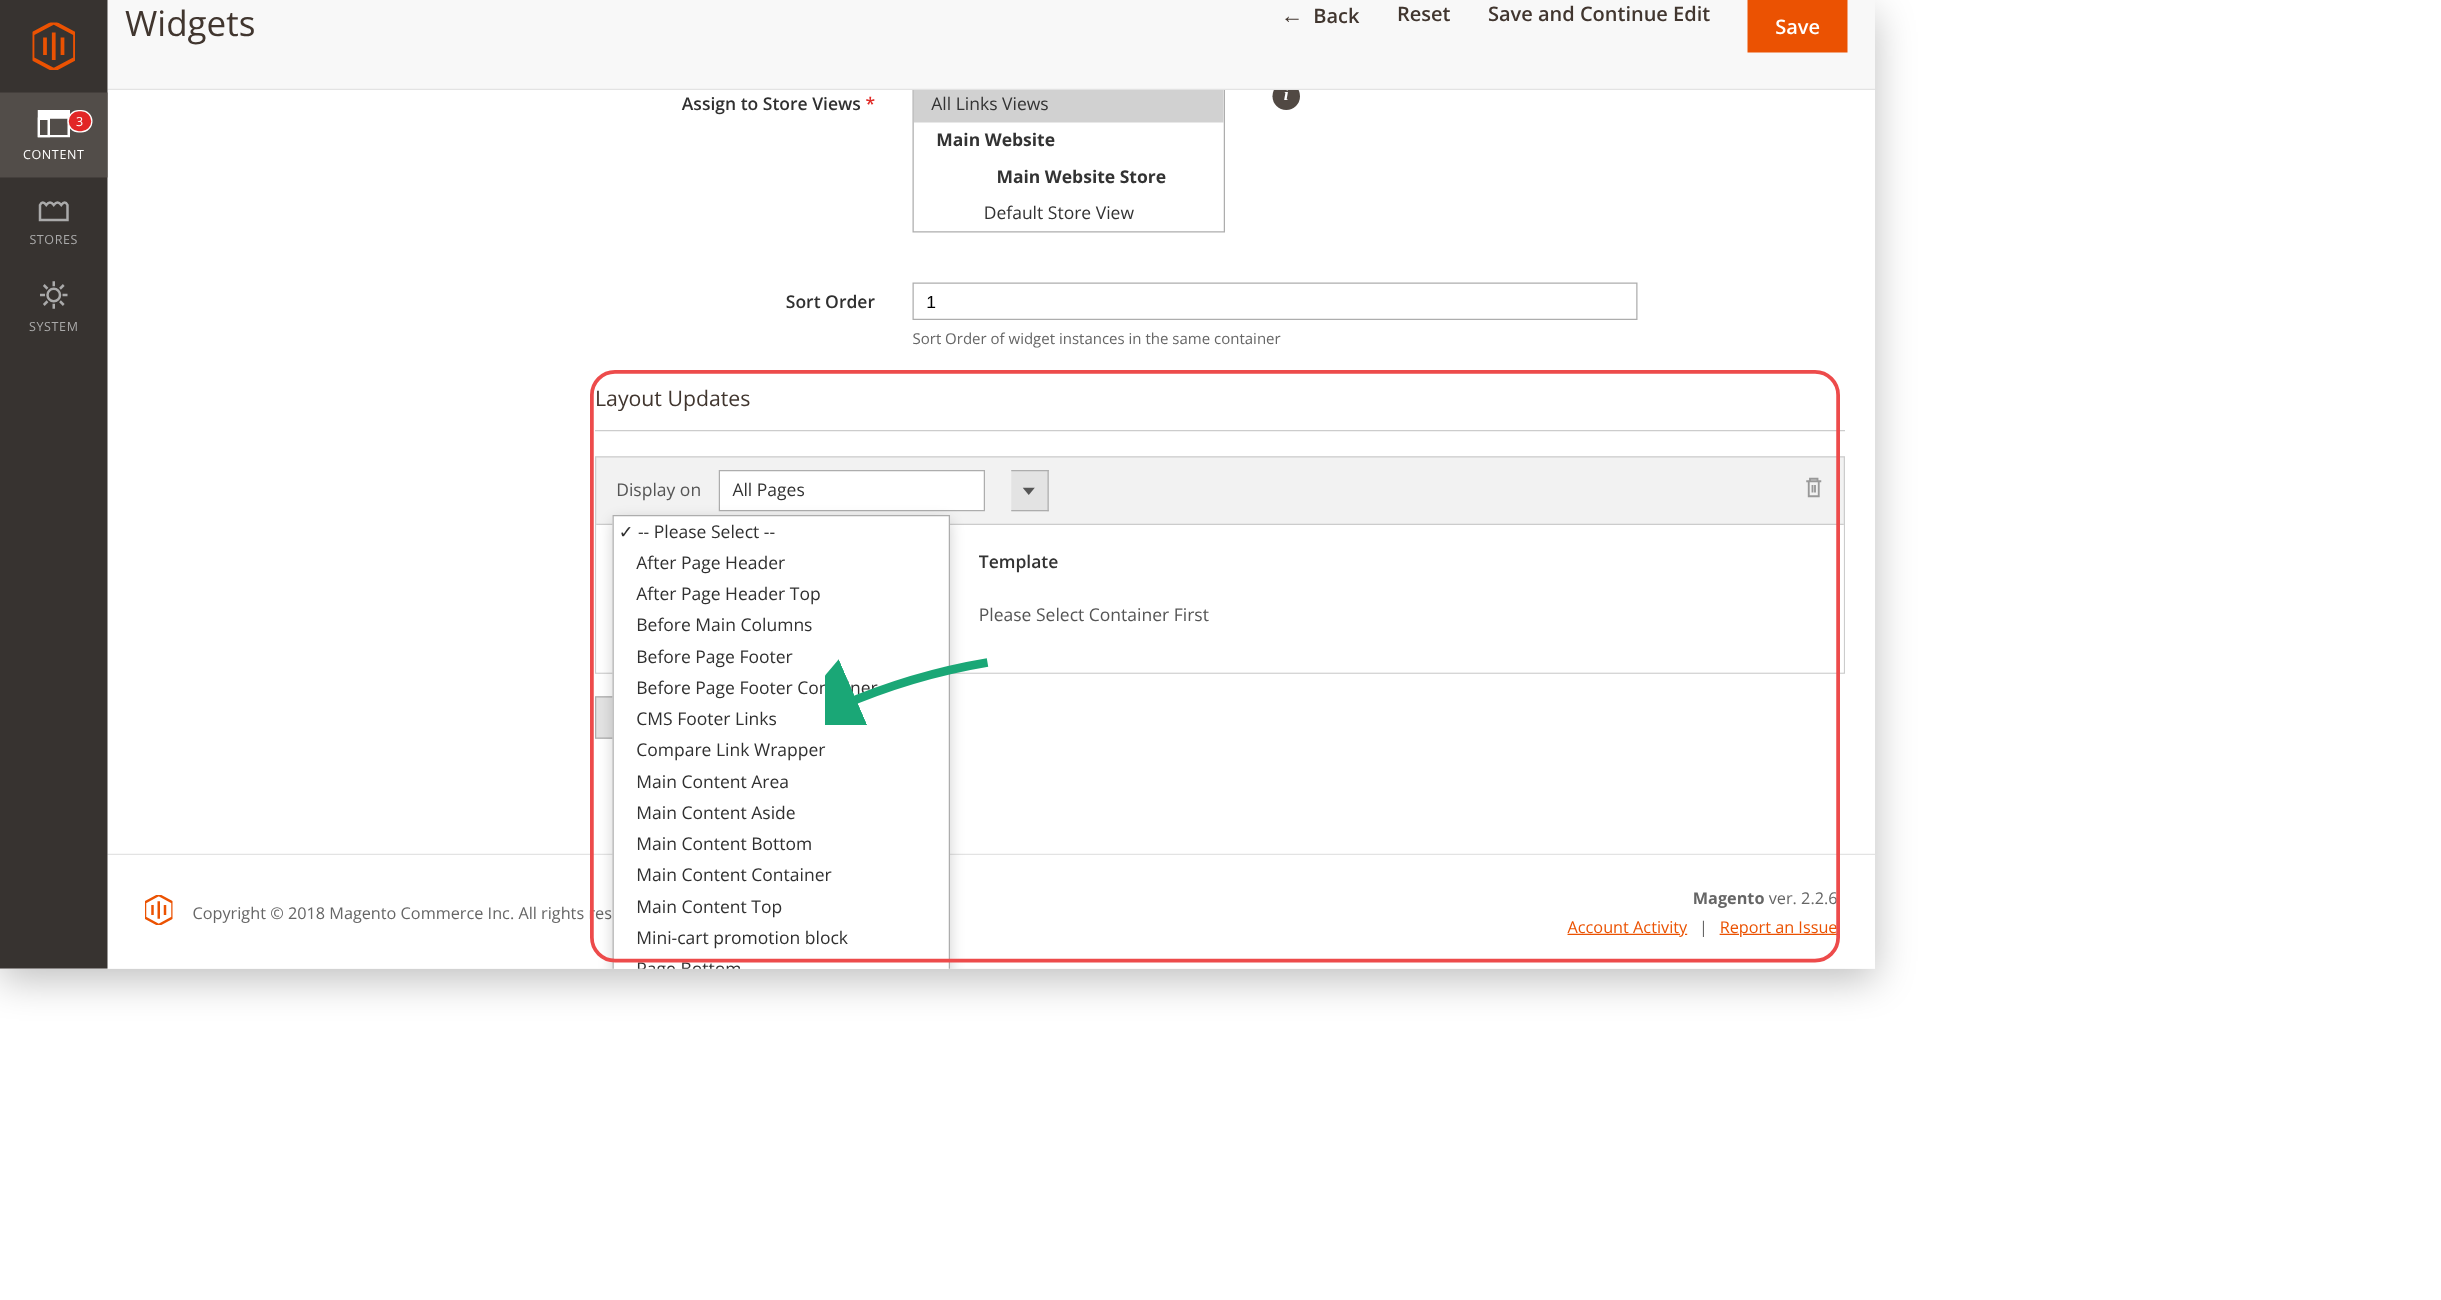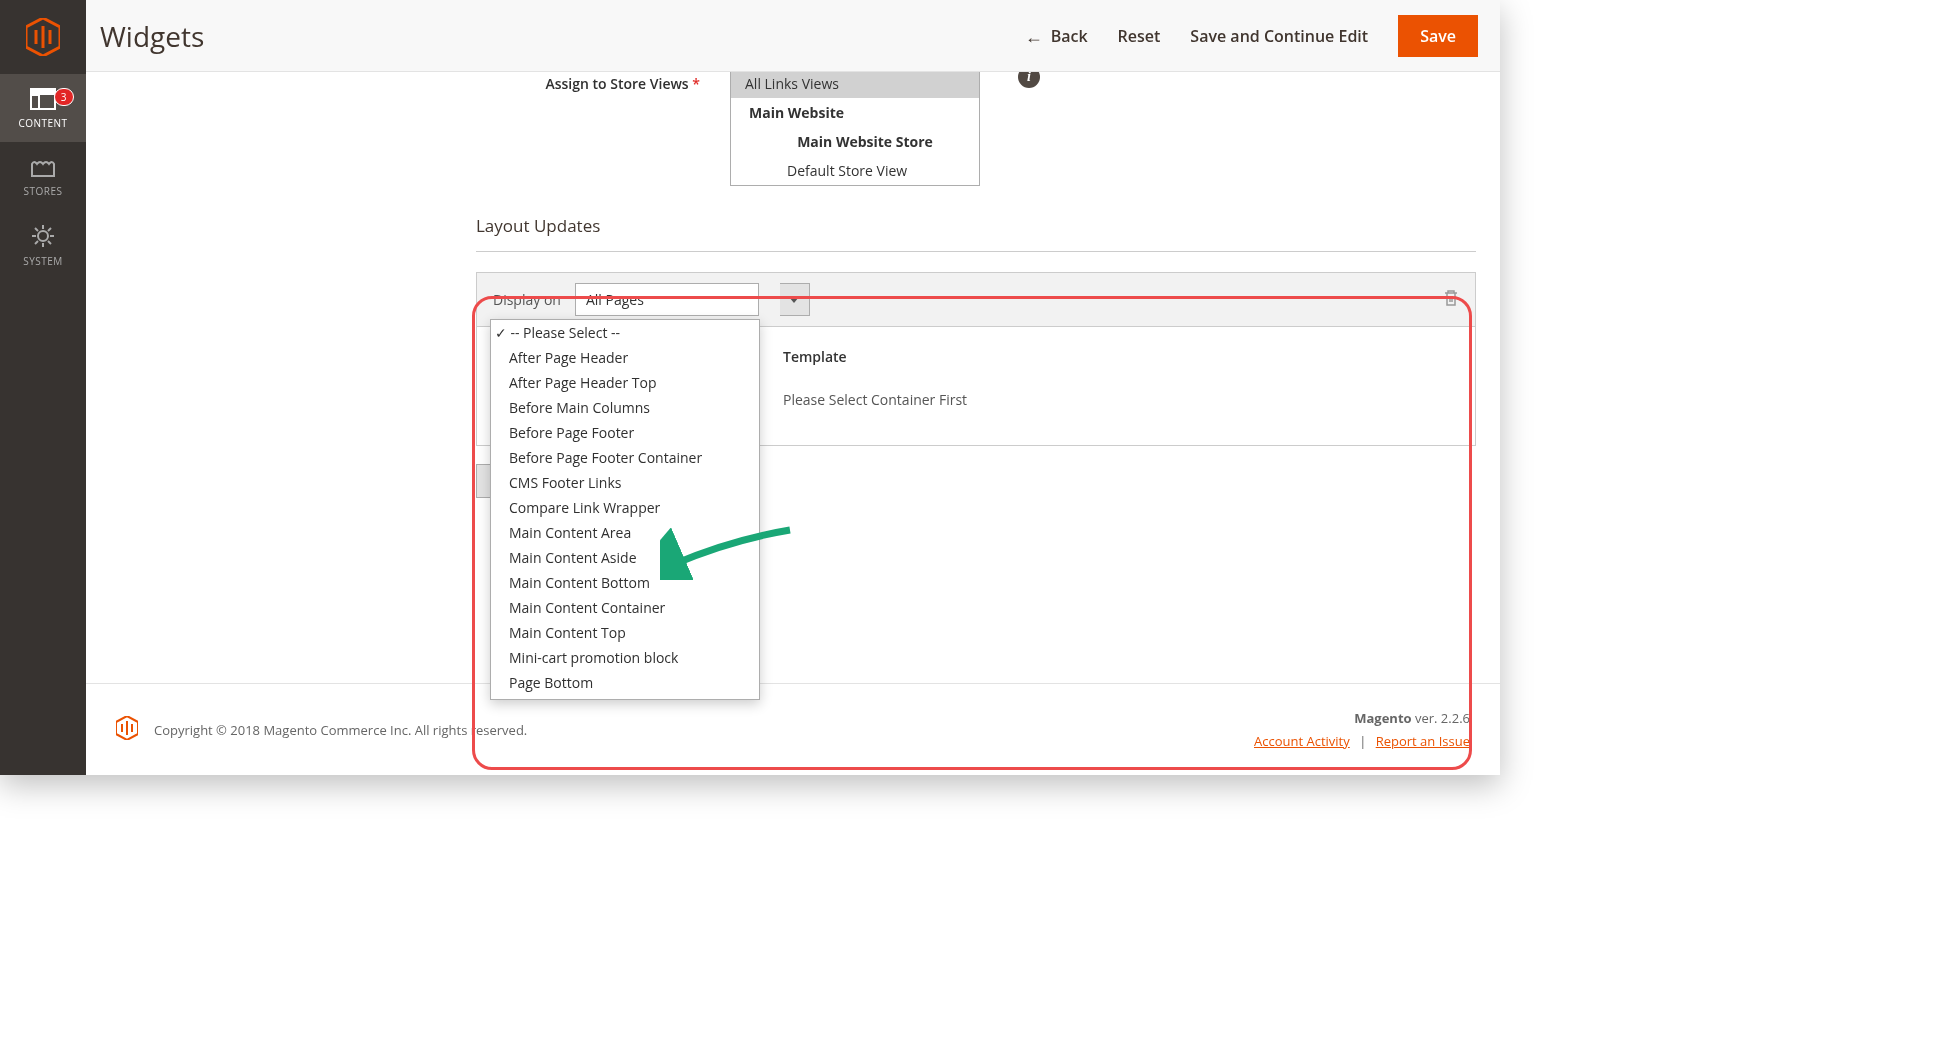--- a/index.html
+++ b/index.html
@@ -62,21 +62,21 @@
   }
 
   
   .page-header {
     position: absolute;
     left: 86px; right: 0; top: 0;
     height: 72px;
     background: #f8f8f8;
     border-bottom: 1px solid #e3e3e3;
     display: flex;
-    align-items: center;
+    align-items: flex-start;
     padding: 0 22px 0 14px;
     z-index: 4;
   }
   .page-title {
     font-size: 28px;
     font-weight: 400;
     color: #41362f;
     flex: 1;
   }
   .hdr-btn {
@@ -177,21 +177,21 @@
   .layout-card-head {
     display: flex;
     align-items: center;
     padding: 10px 16px;
     border-bottom: 1px solid #ccc;
     gap: 14px;
   }
   .display-on-lbl { font-size: 14px; color: #555; }
   .combo {
     display: flex;
-    width: 235px;
+    width: 264px;
     gap: 21px;
   }
   .combo-val {
     flex:1;
     border: 1px solid #adadad;
     background: #fff;
     padding: 6px 10px;
     font-size: 14px;
   }
   .combo-btn {
@@ -346,20 +346,27 @@
         <div class="store-select">
           <div class="opt sel">All Links Views</div>
           <div class="opt l1">Main Website</div>
           <div class="opt l2">Main Website Store</div>
           <div class="opt l3">Default Store View</div>
         </div>
         <span class="info-icon">i</span>
       </div>
     </div>
 
+    <div class="form-row" style="margin-top:40px">
+      <label class="form-lbl">Sort Order</label>
+      <div class="form-ctrl">
+        <input class="text-in" value="1" style="">
+        <div class="hint">Sort Order of widget instances in the same container</div>
+      </div>
+    </div>
 
     <section class="layout-section">
       <h2 class="section-title">Layout Updates</h2>
 
       <div class="layout-card">
         <div class="layout-card-head">
           <span class="display-on-lbl">Display on</span>
           <div class="combo">
             <div class="combo-val">All Pages</div>
             <div class="combo-btn">

